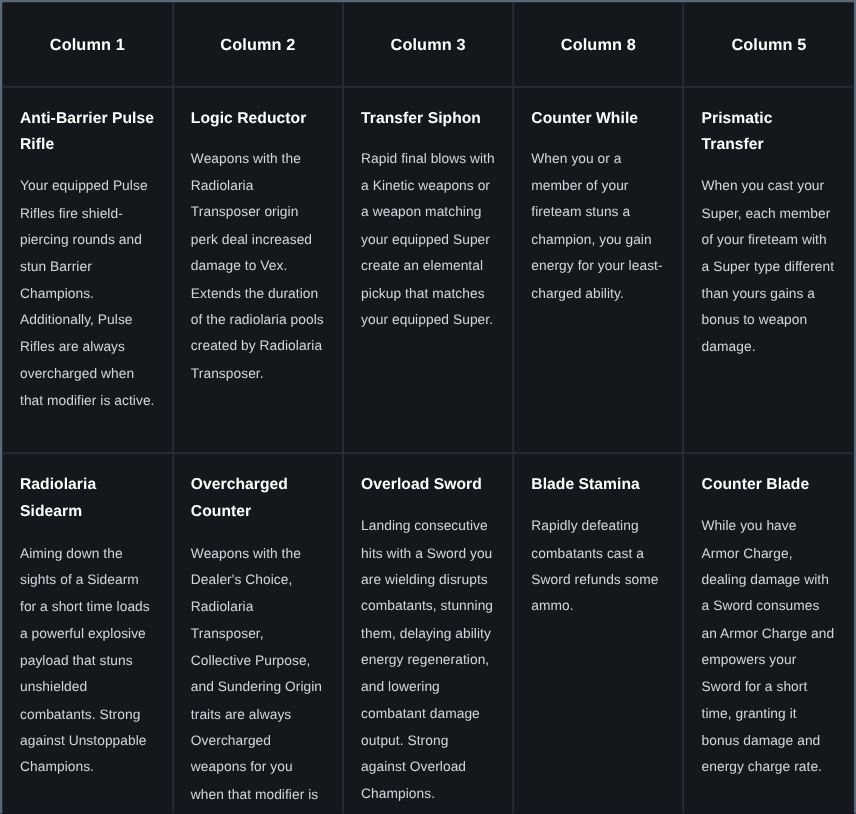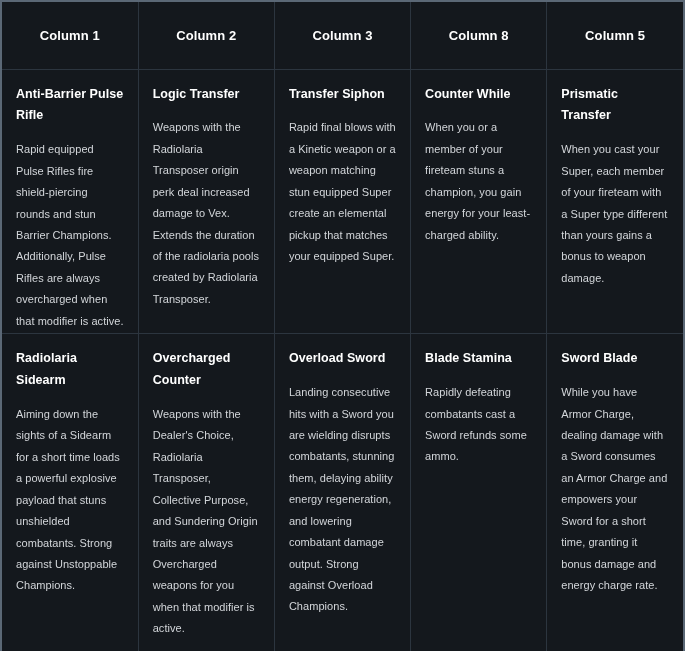--- a/index.html
+++ b/index.html
@@ -52,21 +52,21 @@
     letter-spacing: 0.1px;
     padding: 0 8px;
   }
   th.col-header:last-child { border-right: none; }
 
   td.cell {
     box-sizing: border-box;
     border-right: 1px solid #2c353f;
     border-bottom: 1px solid #2c353f;
     vertical-align: top;
-    padding: 14px 14px 1px 14px;
+    padding: 14px 14px 30px 14px;
     background: #14181d;
     margin-left: 16px;
   }
   td.cell:last-child { border-right: none; }
 
   tr.row-1 td.cell { height: 246px; }
   tr.row-2 td.cell { height: 336px; }
 
   .cell-title {
     color: #ffffff;
@@ -103,29 +103,29 @@
         <th class="col-header">Column 2</th>
         <th class="col-header">Column 3</th>
         <th class="col-header">Column 8</th>
         <th class="col-header">Column 5</th>
       </tr>
     </thead>
     <tbody>
       <tr class="row-1">
         <td class="cell">
           <div class="cell-title">Anti-Barrier Pulse Rifle</div>
-          <p class="cell-body">Rapid equipped Pulse Rifles fire shield-piercing rounds and stun Barrier Champions. Additionally, Pulse Rifles are always overcharged when that modifier is active.</p>
+          <p class="cell-body">Your equipped Pulse Rifles fire shield-piercing rounds and stun Barrier Champions. Additionally, Pulse Rifles are always overcharged when that modifier is active.</p>
         </td>
         <td class="cell">
-          <div class="cell-title">Logic Transfer</div>
+          <div class="cell-title">Logic Reductor</div>
           <p class="cell-body">Weapons with the Radiolaria Transposer origin perk deal increased damage to Vex. Extends the duration of the radiolaria pools created by Radiolaria Transposer.</p>
         </td>
         <td class="cell">
           <div class="cell-title">Transfer Siphon</div>
-          <p class="cell-body">Rapid final blows with a Kinetic weapon or a weapon matching stun equipped Super create an elemental pickup that matches your equipped Super.</p>
+          <p class="cell-body">Rapid final blows with a Kinetic weapons or a weapon matching your equipped Super create an elemental pickup that matches your equipped Super.</p>
         </td>
         <td class="cell">
           <div class="cell-title">Counter While</div>
           <p class="cell-body">When you or a member of your fireteam stuns a champion, you gain energy for your least-charged ability.</p>
         </td>
         <td class="cell">
           <div class="cell-title">Prismatic Transfer</div>
           <p class="cell-body">When you cast your Super, each member of your fireteam with a Super type different than yours gains a bonus to weapon damage.</p>
         </td>
       </tr>
@@ -142,19 +142,19 @@
         <td class="cell">
           <div class="cell-title">Overload Sword</div>
           <p class="cell-body">Landing consecutive hits with a Sword you are wielding disrupts combatants, stunning them, delaying ability energy regeneration, and lowering combatant damage output. Strong against Overload Champions.</p>
 
         </td>
         <td class="cell">
           <div class="cell-title">Blade Stamina</div>
           <p class="cell-body">Rapidly defeating combatants cast a Sword refunds some ammo.</p>
         </td>
         <td class="cell">
-          <div class="cell-title">Sword Blade</div>
+          <div class="cell-title">Counter Blade</div>
           <p class="cell-body">While you have Armor Charge, dealing damage with a Sword consumes an Armor Charge and empowers your Sword for a short time, granting it bonus damage and energy charge rate.</p>
         </td>
       </tr>
     </tbody>
   </table>
 </div>
 
 </body></html>

